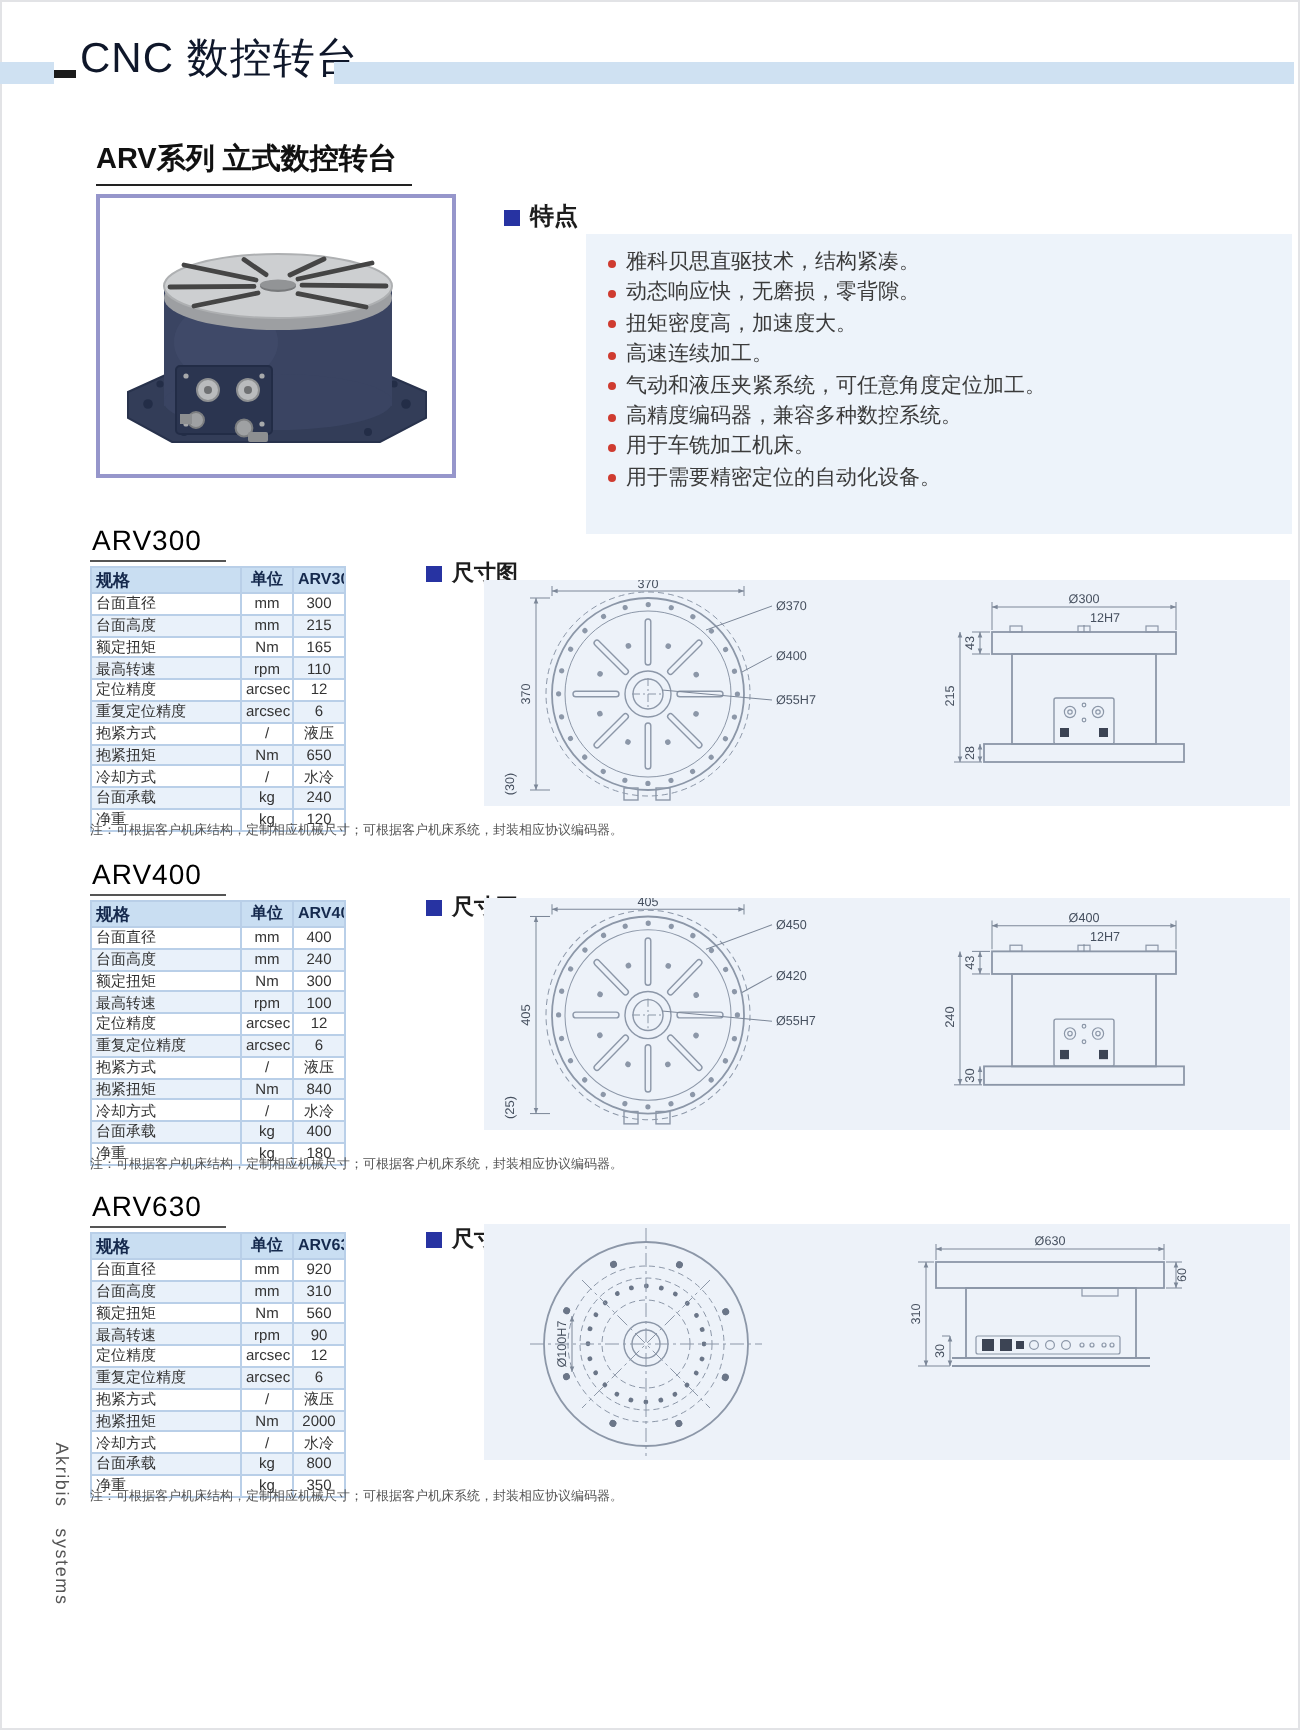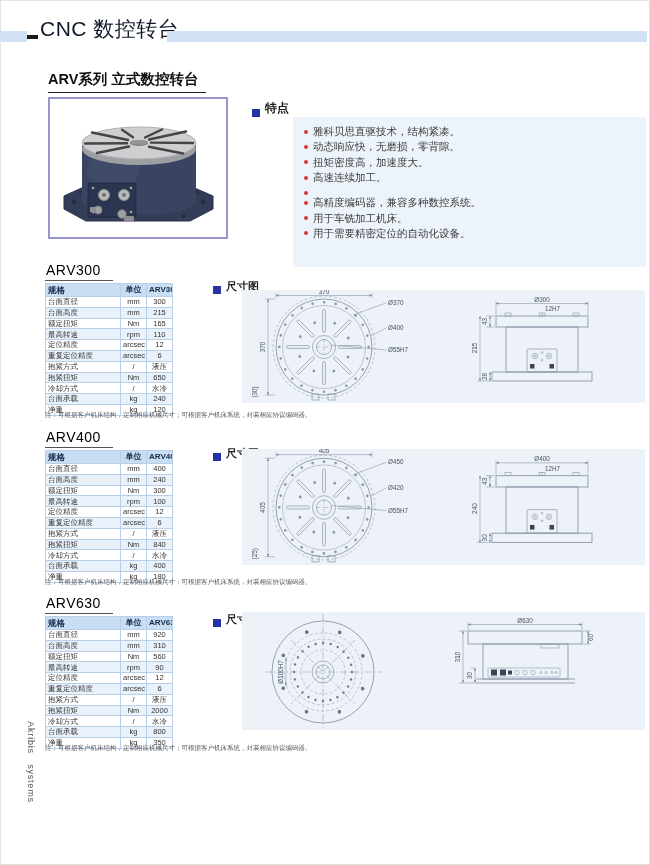--- a/index.html
+++ b/index.html
@@ -15,21 +15,21 @@
   .hdash{position:absolute;left:27px;top:35px;width:11px;height:4px;background:#1b1b1b;}
   .title{position:absolute;left:40px;top:15px;margin:0;font-size:21px;font-weight:normal;
     color:#0f172a;letter-spacing:.5px;white-space:nowrap;}
   .subtitle{position:absolute;left:48px;top:70px;margin:0;font-size:14.5px;font-weight:bold;
     color:#111;border-bottom:1.5px solid #222;padding:0 8px 3px 0;white-space:nowrap;}
   
   .product-box{position:absolute;left:48px;top:97px;width:180px;height:142px;
     border:2px solid #9696cb;background:#fff;box-sizing:border-box;}
   .product-box svg{display:block;width:176px;height:138px;}
   
-  .blk-label{display:flex;align-items:flex-end;gap:5px;font-size:12px;font-weight:bold;color:#1d1d1d;}
+  .blk-label{display:flex;align-items:center;gap:5px;font-size:12px;font-weight:bold;color:#1d1d1d;}
   .features-label{position:absolute;left:252px;top:100px;}
   .sq{width:8px;height:8px;background:var(--accent-square,#2733a2);flex:0 0 auto;}
   .features-box{position:absolute;left:245px;top:117px;width:353px;height:150px;
     background:var(--features-bg,#edf3fa);margin-left:48px;}
   .features-box ul{list-style:none;margin:0;padding:7px 8px 0 11px;}
   .features-box li{display:flex;align-items:flex-start;font-size:10.5px;line-height:15.4px;color:#3b3b3b;}
   .dot{width:4px;height:4px;border-radius:50%;background:var(--bullet,#cf3b30);
     flex:0 0 auto;margin:5.5px 5px 0 0;}
   
   .sec{position:absolute;left:0;width:650px;height:167px;}
@@ -132,20 +132,21 @@
           <span>扭矩密度高，加速度大。</span>
         </li>
 
         <li>
           <span class="dot"></span>
           <span>高速连续加工。</span>
         </li>
 
         <li>
           <span class="dot"></span>
+          <span>气动和液压夹紧系统，可任意角度定位加工。</span>
         </li>
 
         <li>
           <span class="dot"></span>
           <span>高精度编码器，兼容多种数控系统。</span>
         </li>
 
         <li>
           <span class="dot"></span>
           <span>用于车铣加工机床。</span>

